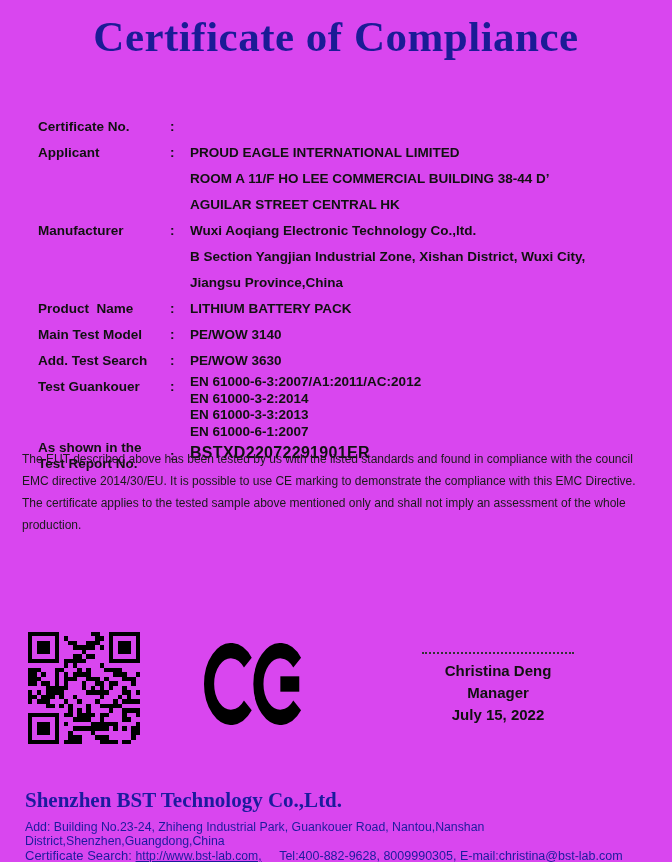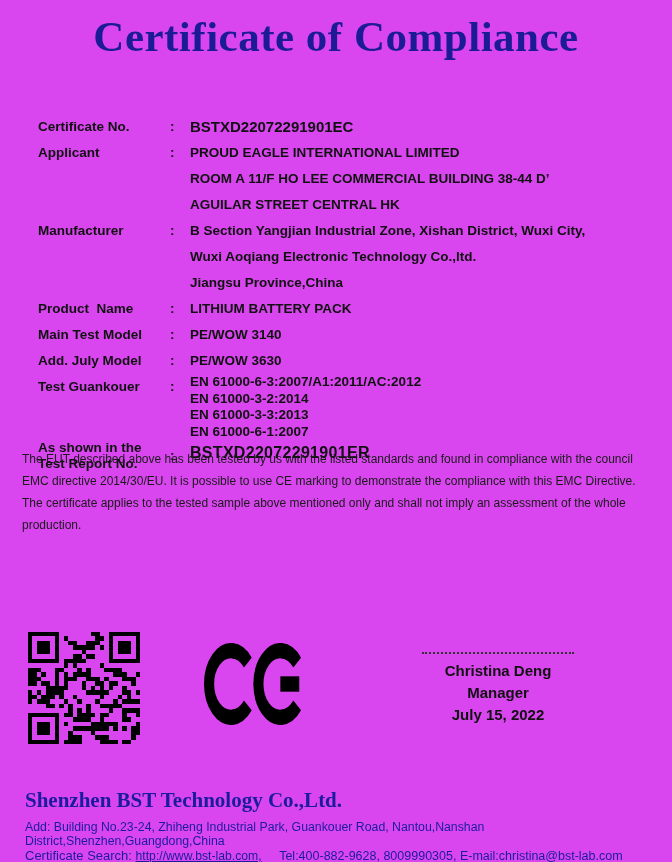--- a/index.html
+++ b/index.html
@@ -44,41 +44,38 @@
 
 <div class="page">
 
   <h1 class="title">Certificate of Compliance</h1>
 
   <div class="fields">
 
     <div class="frow">
       <div class="flabel">Certificate No.</div>
       <div class="fcolon">:</div>
-      <div class="fvalue">
-          <div class="val-lg">BSTXD22072291901EC</div>
-        </div>
     </div>
 
     <div class="frow">
       <div class="flabel">Applicant</div>
       <div class="fcolon">:</div>
       <div class="fvalue">
         <div>PROUD EAGLE INTERNATIONAL LIMITED</div>
         <div>ROOM A 11/F HO LEE COMMERCIAL BUILDING 38-44 D’</div>
         <div>AGUILAR STREET CENTRAL HK</div>
       </div>
     </div>
 
     <div class="frow">
       <div class="flabel">Manufacturer</div>
       <div class="fcolon">:</div>
       <div class="fvalue">
+        <div>Wuxi Aoqiang Electronic Technology Co.,ltd.</div>
         <div>B Section Yangjian Industrial Zone, Xishan District, Wuxi City,</div>
-        <div>Wuxi Aoqiang Electronic Technology Co.,ltd.</div>
         <div>Jiangsu Province,China</div>
       </div>
     </div>
 
     <div class="frow">
       <div class="flabel">Product&nbsp; Name</div>
       <div class="fcolon">:</div>
       <div class="fvalue">
           <div>LITHIUM BATTERY PACK</div>
         </div>
@@ -86,21 +83,21 @@
 
     <div class="frow">
       <div class="flabel">Main Test Model</div>
       <div class="fcolon">:</div>
       <div class="fvalue">
           <div>PE/WOW 3140</div>
         </div>
     </div>
 
     <div class="frow">
-      <div class="flabel">Add. July Model</div>
+      <div class="flabel">Add. Test Search</div>
       <div class="fcolon">:</div>
       <div class="fvalue">
           <div>PE/WOW 3630</div>
         </div>
     </div>
 
     <div class="frow tight">
       <div class="flabel">Test Guankouer</div>
       <div class="fcolon">:</div>
       <div class="fvalue">

